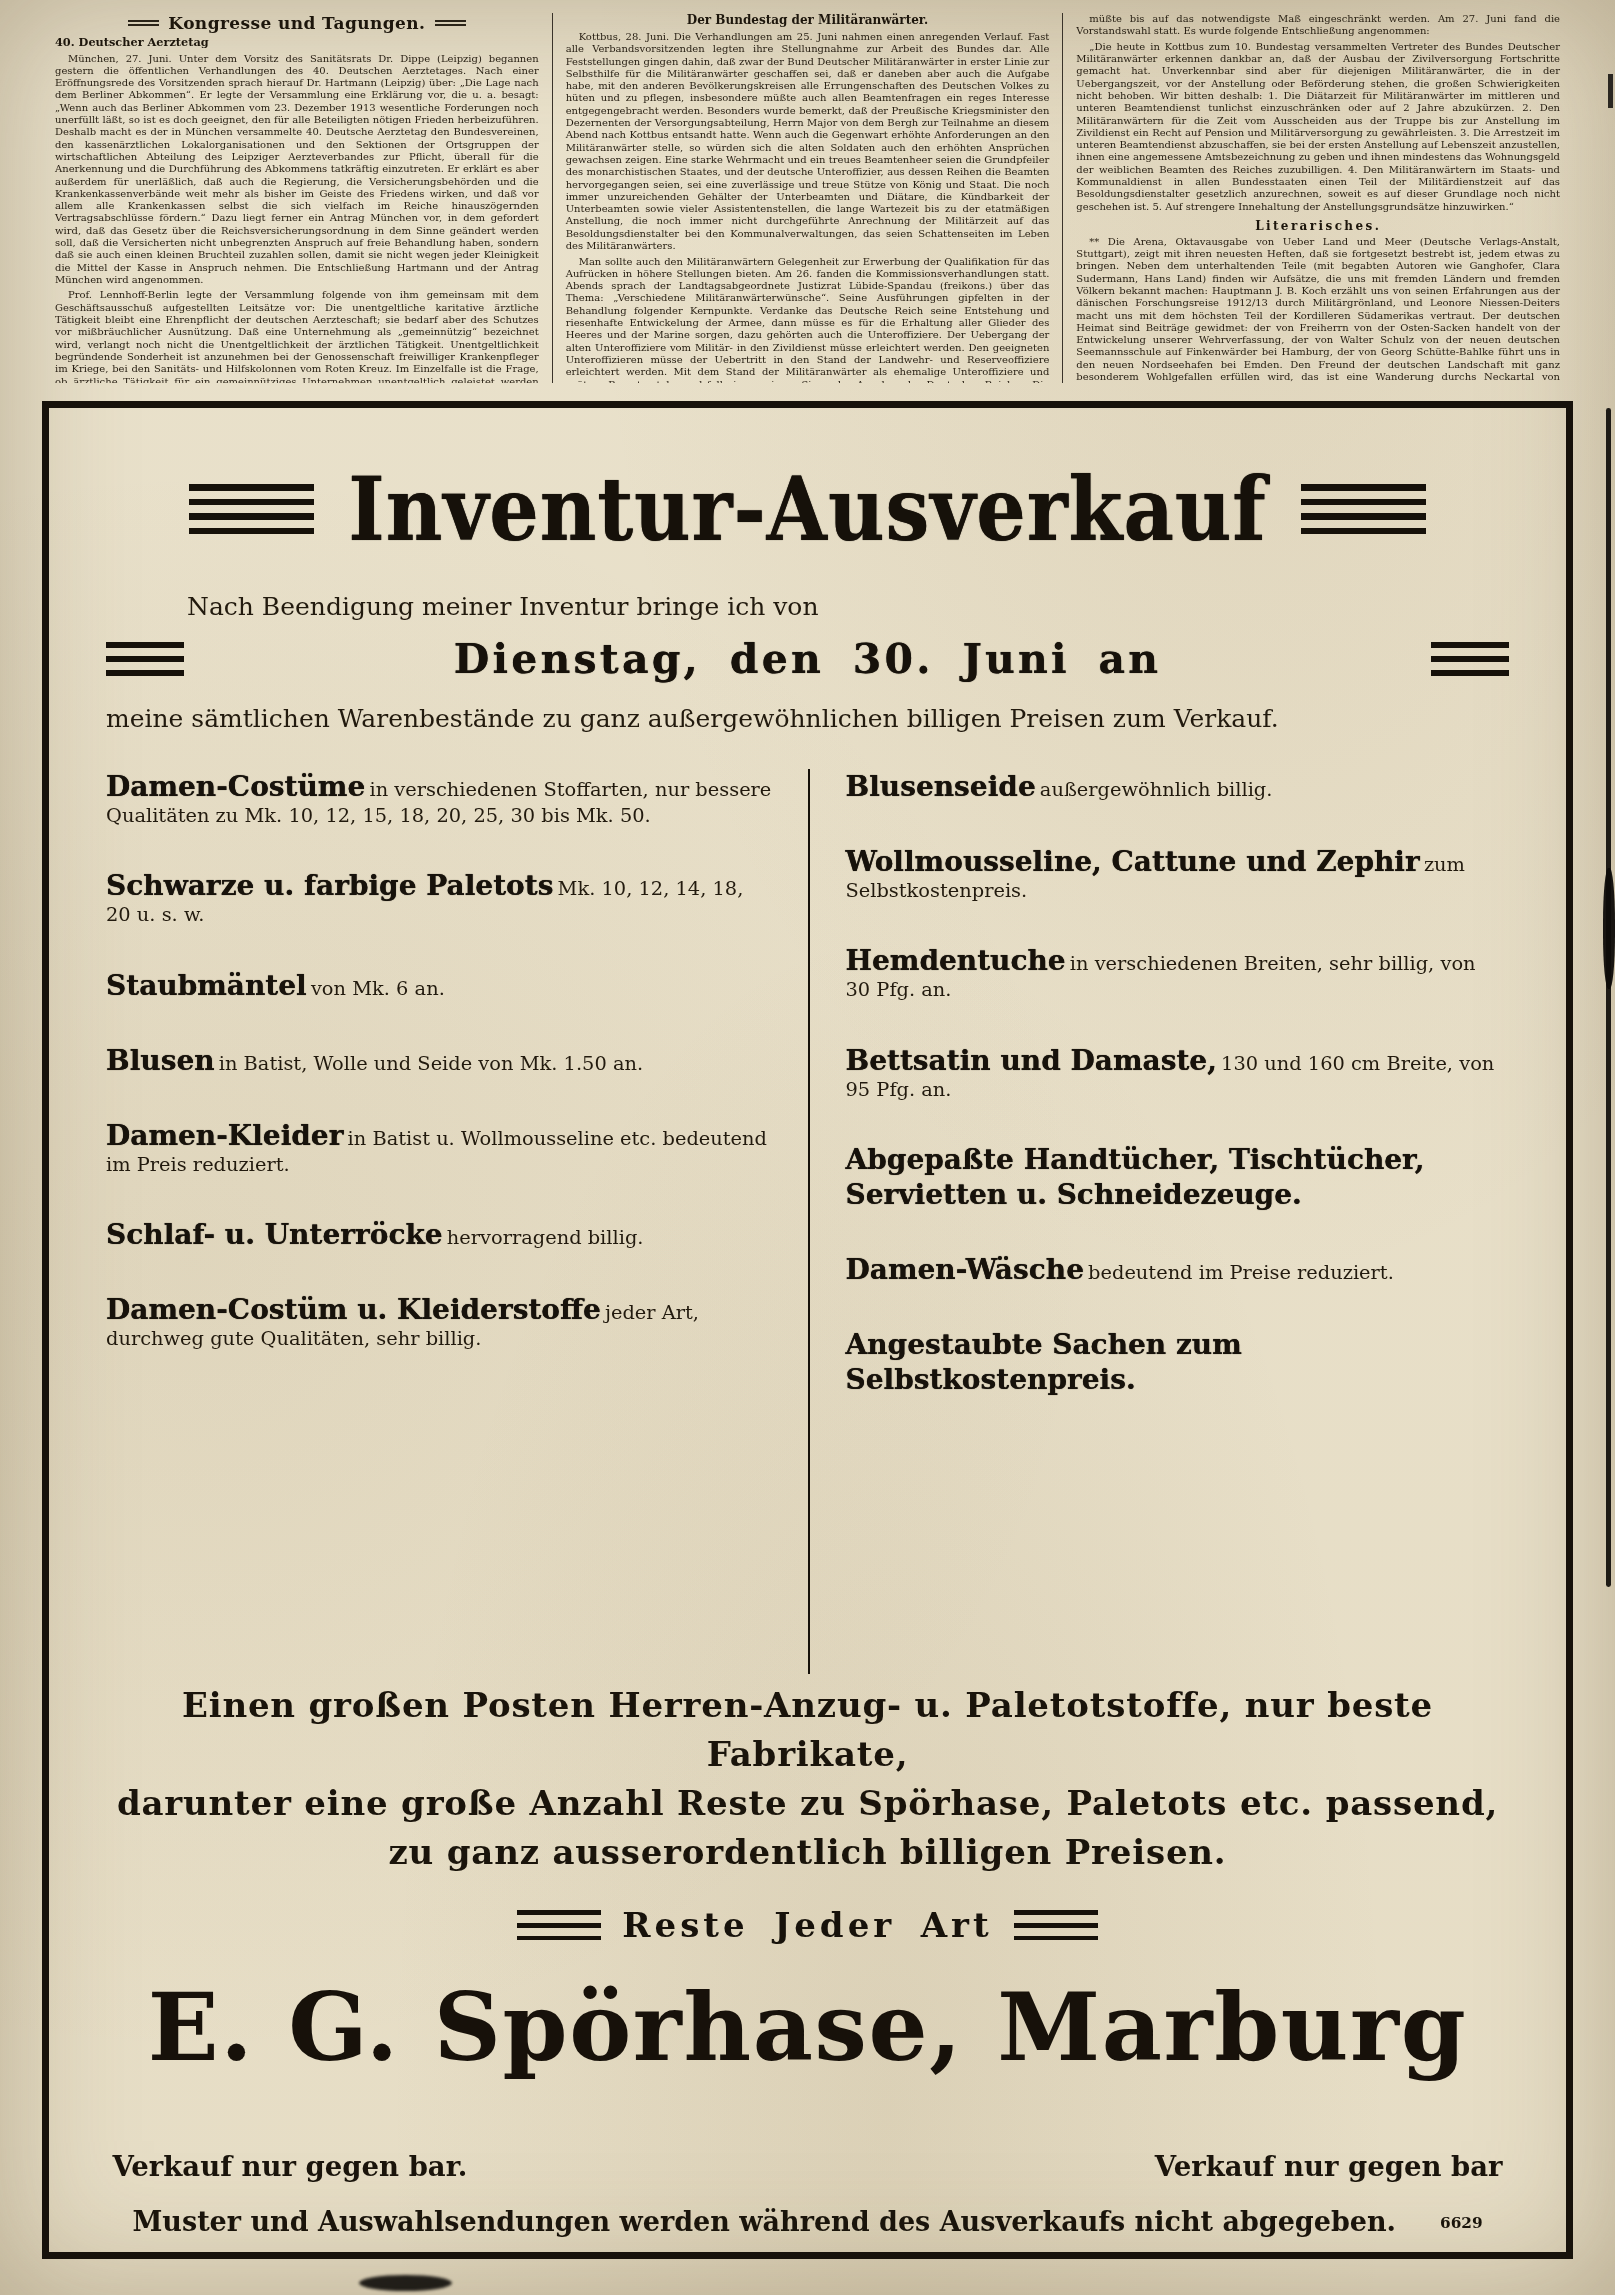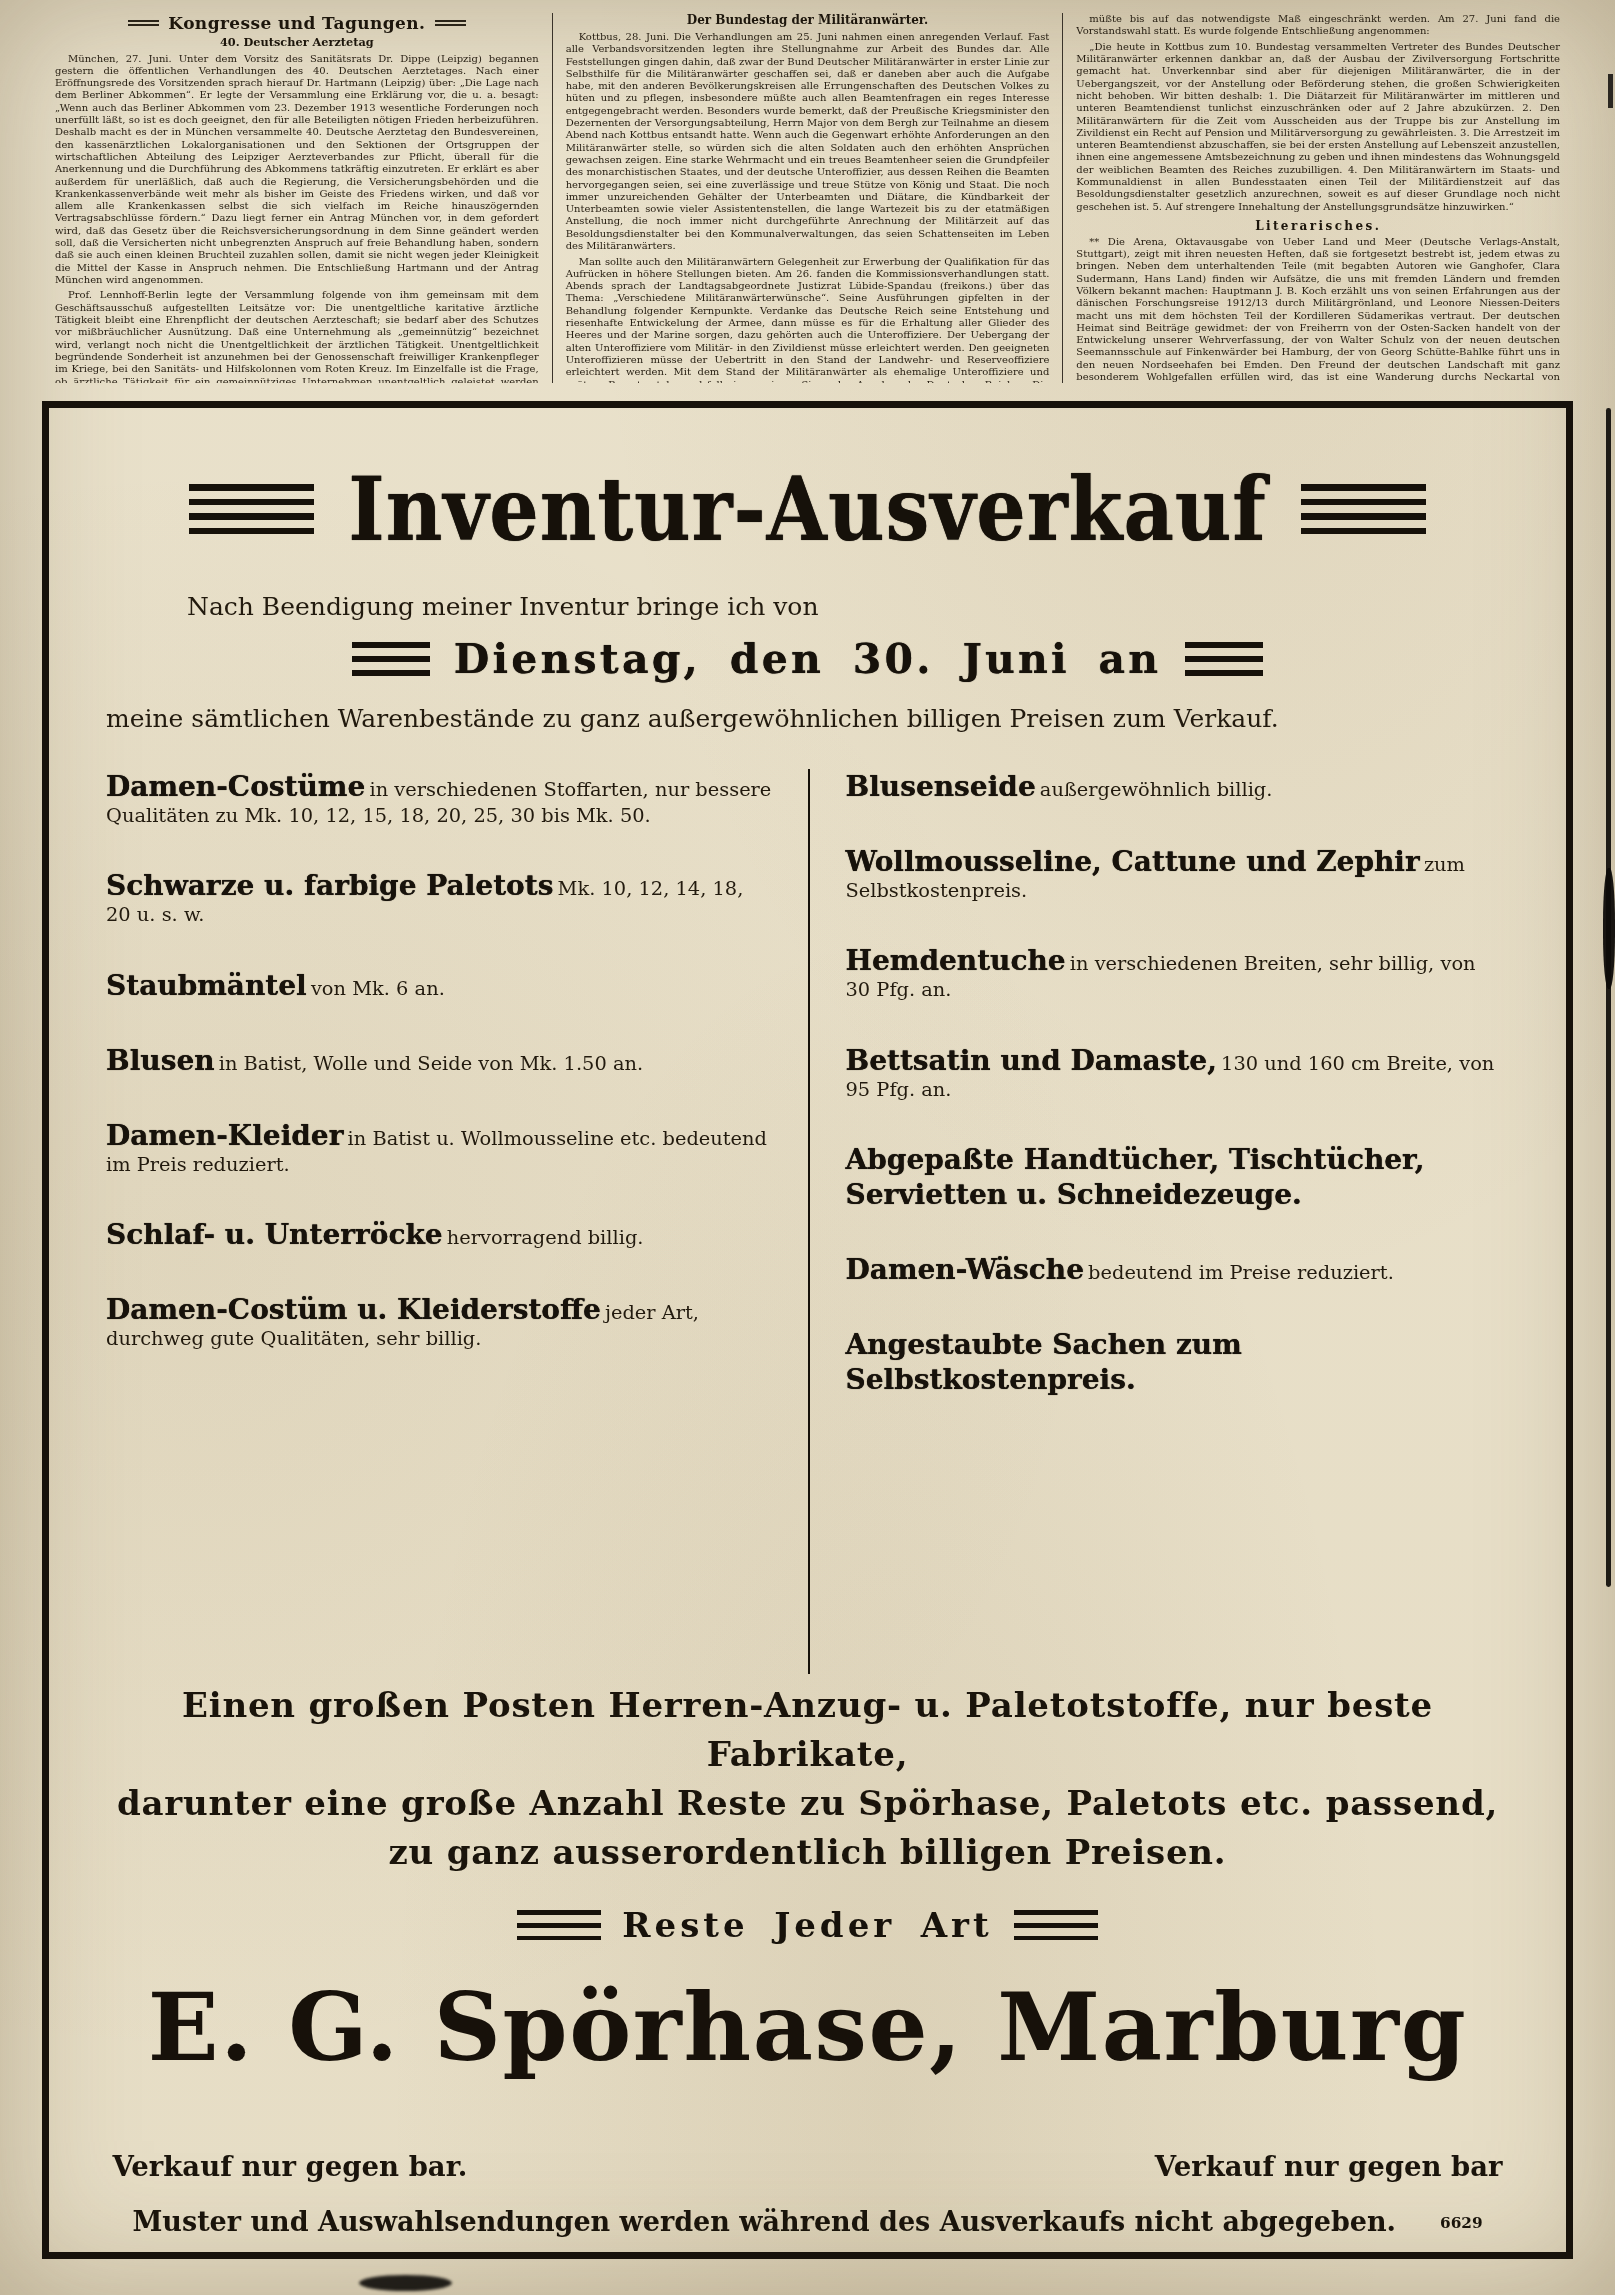--- a/index.html
+++ b/index.html
@@ -16,40 +16,40 @@
     color:#241e14;
   }
   
   .articles{display:flex;padding:13px 42px 0 42px;height:370px;overflow:hidden;}
   .acol{flex:1;padding:0 13px;overflow:hidden;}
   .acol + .acol{border-left:0.8px solid #3a332a;}
   .col-header-row{display:flex;align-items:center;justify-content:center;gap:9.7px;margin-bottom:1.6px;}
   .col-header{font-weight:bold;font-size:17px;letter-spacing:0.4px;white-space:nowrap;color:#1d160c;}
   .orn{display:flex;flex-direction:column;gap:2.4px;}
   .orn i{display:block;width:31px;height:1.6px;background:#2a2318;}
-  .col-subheader{text-align:center;font-weight:bold;font-size:11.3px;margin:0.8px 0 4px;color:#1d160c;}
+  .col-subheader{font-weight:bold;font-size:11.3px;margin:0.8px 0 4px;color:#1d160c;}
   .col2-header{text-align:center;font-weight:bold;font-size:12px;margin:0 0 4px;color:#1d160c;}
   .article-body p{margin:0 0 3.2px;text-align:justify;text-indent:13px;font-size:10px;line-height:1.23;color:#241c10;}
   .lit-header{text-align:center;font-weight:bold;font-size:12px;letter-spacing:2.4px;margin:5.7px 0 3.2px;color:#1d160c;}
   
   .ad{
     position:relative;margin:18px 42px 0 42px;height:1858px;box-sizing:border-box;
     border:7.3px solid #17120b;padding:41px 57px 16px 57px;overflow:hidden;color:#17120b;
   }
   .headline-row{display:flex;align-items:center;justify-content:center;gap:34px;margin-top:14.5px;}
   .rule-group{display:flex;flex-direction:column;gap:8px;}
   .rule-group b{display:block;background:#16110a;}
   .rg-big b{width:125px;height:6.5px;}
   .rg-mid b{width:78px;height:5.7px;}
   .ad-headline{
     font-size:78px;font-weight:bold;letter-spacing:0.8px;color:#16110a;white-space:nowrap;
     display:inline-block;transform:scaleY(1.12);text-shadow:0 0 0.8px #16110a;
   }
   .ad-intro{font-size:25px;margin:37px 0 0 81px;color:#221a0e;}
-  .date-row{display:flex;align-items:center;justify-content:center;gap:24px;margin-top:14.5px;}
+  .date-row{display:flex;align-items:center;justify-content:space-between;gap:24px;margin-top:14.5px;}
   .ad-date{font-size:41px;font-weight:bold;letter-spacing:3.2px;word-spacing:11.3px;white-space:nowrap;text-shadow:0 0 0.8px #16110a;}
   .ad-subintro{font-size:25px;margin:21px 0 0 0;color:#221a0e;}
   .items{display:flex;margin-top:36px;min-height:905px;}
   .items-col{width:50%;box-sizing:border-box;padding-right:36px;}
   .items-col.right{border-left:2.4px solid #16110a;padding-left:36px;padding-right:8px;}
   .item{margin-bottom:40px;line-height:1.25;}
   .item-name{font-size:28px;font-weight:bold;text-shadow:0 0 0.8px #16110a;}
   .item-desc{font-size:19.4px;color:#221a0e;}
   .posten{text-align:center;margin-top:6.5px;line-height:1.45;}
   .posten span{display:block;font-size:34px;font-weight:bold;letter-spacing:0.8px;color:#1a140b;}

